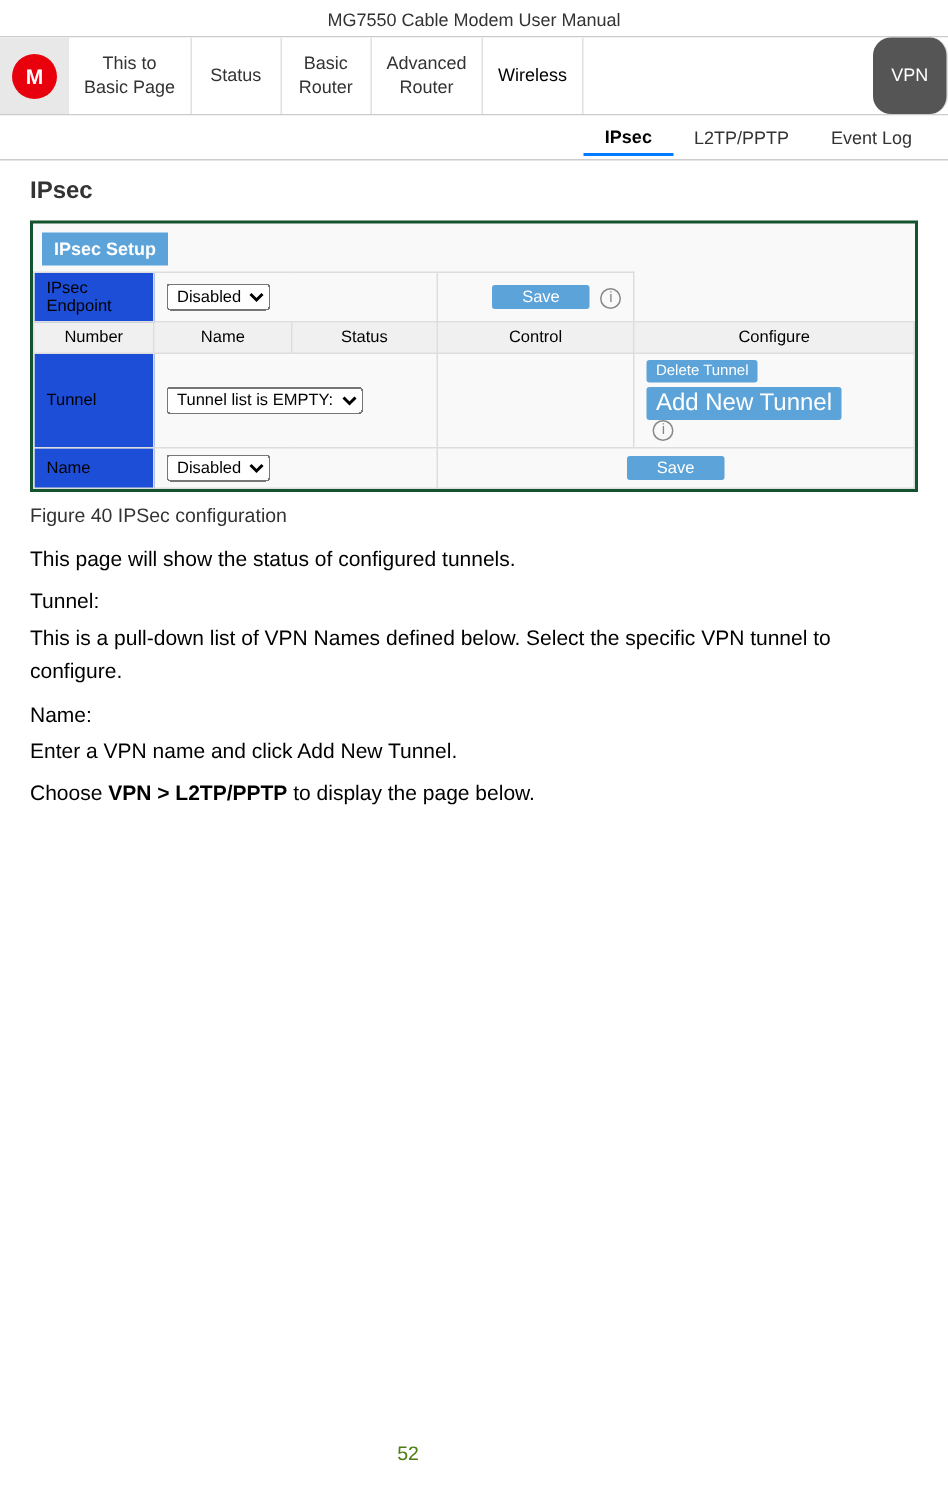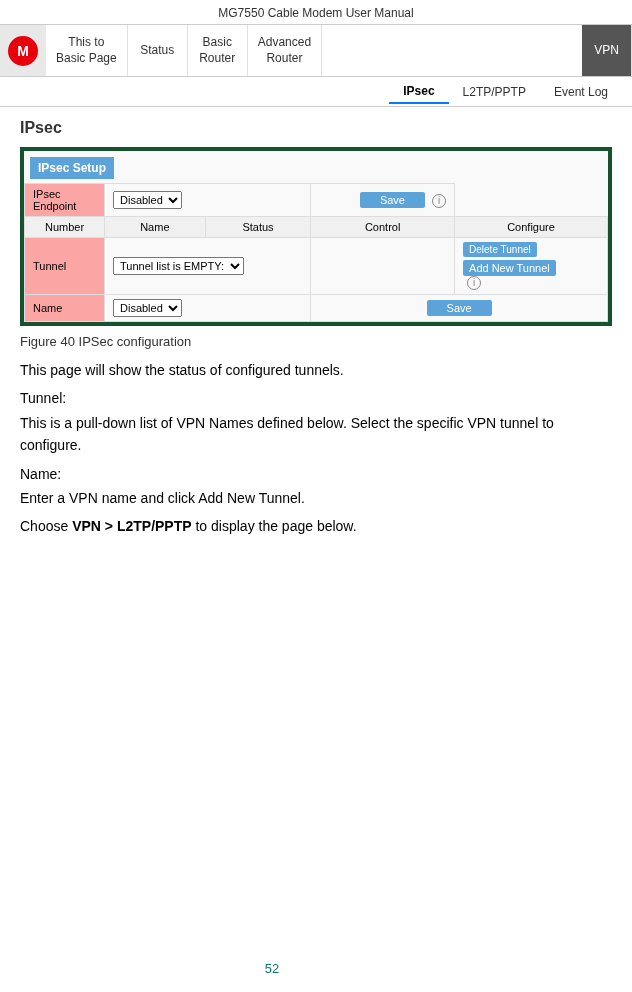--- a/index.html
+++ b/index.html
@@ -57,20 +57,21 @@
     }
     .top-nav .nav-item.back-item {
       min-width: 80px;
       font-weight: normal;
     }
     .top-nav .nav-item.vpn-item {
       background: #555;
       color: #fff;
       min-width: 50px;
       margin-left: auto;
+      border-radius: 12px;
     }
     .top-nav .nav-item.wireless-item {
       color: #000;
     }
 
     
     .sub-nav {
       display: flex;
       align-items: center;
       justify-content: flex-end;
@@ -99,21 +100,21 @@
     
     .ipsec-heading {
       font-size: 16px;
       font-weight: bold;
       color: #333;
       margin-bottom: 10px;
     }
 
     
     .ipsec-panel {
-      border: 4px solid #14532d;
+      border: 2px solid #14532d;
       background: #f9f9f9;
     }
     .ipsec-panel-header {
       background: #5ba3d9;
       color: #fff;
       font-size: 12px;
       font-weight: bold;
       padding: 4px 8px;
       display: inline-block;
       margin: 6px 6px 0 6px;
@@ -131,21 +132,21 @@
     }
     .ipsec-table th {
       padding: 4px 4px;
       border: 1px solid #ddd;
       background: #f0f0f0;
       font-weight: normal;
       font-size: 11px;
       text-align: center;
     }
     .ipsec-table .row-header {
-      background: #fca5a5;
+      background: #1d4ed8;
       font-weight: normal;
       width: 80px;
     }
     .btn-save {
       background: #5ba3d9;
       color: #fff;
       border: none;
       padding: 2px 20px;
       font-size: 11px;
       cursor: pointer;
@@ -159,21 +160,21 @@
       font-size: 10px;
       cursor: pointer;
       border-radius: 2px;
       white-space: nowrap;
     }
     .btn-add-tunnel {
       background: #5ba3d9;
       color: #fff;
       border: none;
       padding: 2px 6px;
-      font-size: 11px;
+      font-size: 16px;
       cursor: pointer;
       border-radius: 2px;
       white-space: nowrap;
     }
     .info-icon {
       display: inline-block;
       width: 14px;
       height: 14px;
       border-radius: 50%;
       border: 1px solid #888;
@@ -223,21 +224,21 @@
       font-size: 26px;
       font-weight: bold;
       margin: 24px 0 10px;
       color: #000;
     }
 
     
     .page-number {
       text-align: center;
       font-size: 13px;
-      color: #0f766e;
+      color: #4d7c0f;
       position: absolute;
       bottom: 16px;
       width: 544px;
     }
   </style>
 </head>
 <body>
 
 <div class="page-title-bar">
   <span>MG7550 Cable Modem User Manual</span>
@@ -264,20 +265,23 @@
   <div class="nav-item">
     <span>Basic</span>
     <span>Router</span>
   </div>
 
   <div class="nav-item">
     <span>Advanced</span>
     <span>Router</span>
   </div>
 
+  <div class="nav-item wireless-item">
+    <span>Wireless</span>
+  </div>
 
 
   <div class="nav-item vpn-item">
     <span>VPN</span>
   </div>
 </div>
 
 <div class="sub-nav">
   <div class="sub-nav-item active">
     <span>IPsec</span>

